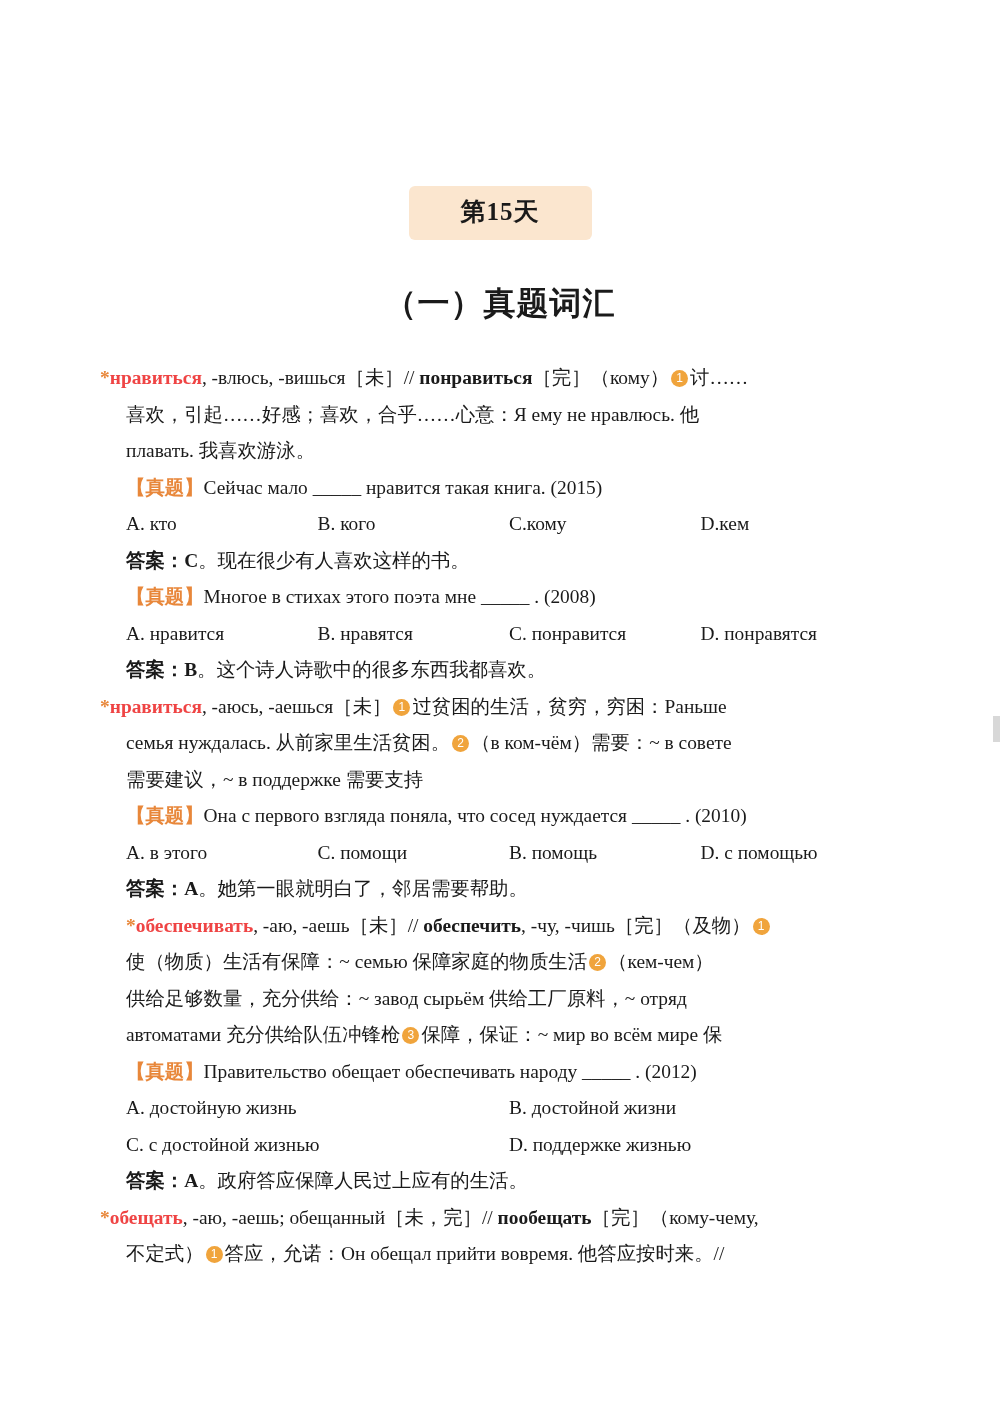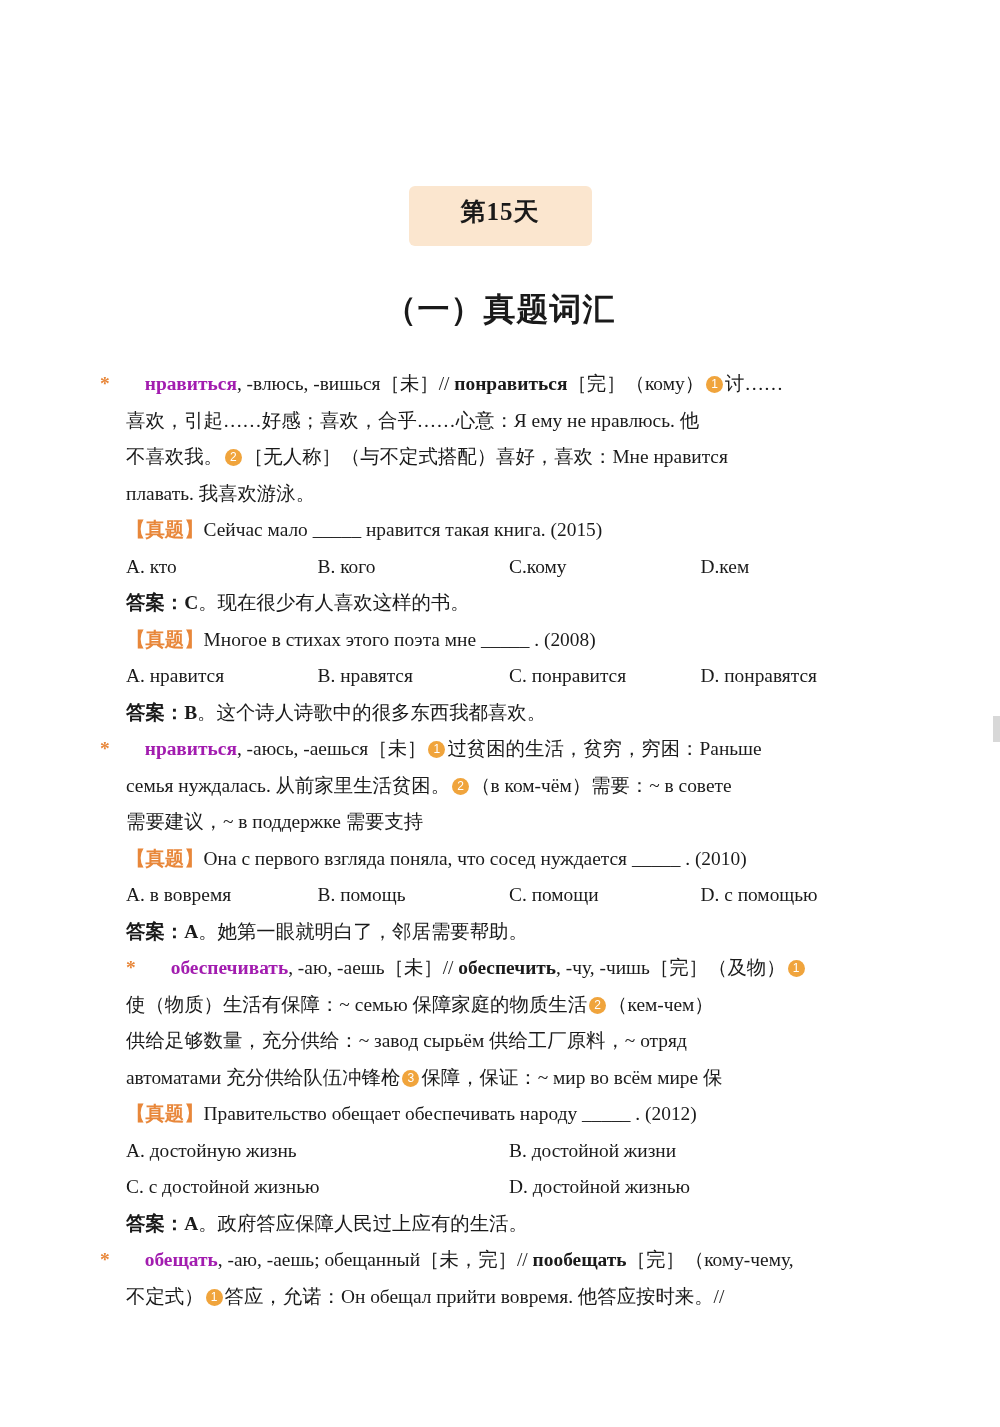--- a/index.html
+++ b/index.html
@@ -27,43 +27,42 @@
     text-align: center;
     margin-top: 186px;
   }
   .day-banner {
     display: inline-block;
     background: #fbe6cf;
     color: #1a1a1a;
     font-weight: bold;
     font-size: 25px;
     letter-spacing: 1px;
-    padding: 9px 52px 18px 52px;
+    padding: 9px 52px 12px 52px;
     border-radius: 6px;
     font-family: "Liberation Serif", serif;
   }
   .section-title {
     text-align: center;
     font-size: 32px;
     font-weight: bold;
     margin-top: 42px;
     letter-spacing: 1px;
   }
   .content {
     margin: 34px 108px 0 100px;
     font-size: 19.4px;
     line-height: 36.5px;
   }
   .entry {
     margin-bottom: 0;
   }
   .hw {
-    color: #a21caf;
+    color: #ef4444;
     font-weight: bold;
-    margin-left: 35px;
   }
   .star {
     color: #e8873a;
     font-weight: bold;
   }
   .bold {
     font-weight: bold;
   }
   p {
     margin: 0;
@@ -126,21 +125,20 @@
     <div class="day-banner">第15天</div>
   </div>
 
   <div class="section-title">（一）真题词汇</div>
 
   <div class="content">
 
     <div class="entry">
       <p class="para"><span class="star">*</span><span class="hw">нравиться</span><span>, -влюсь, -вишься［未］// </span><span class="bold">понравиться</span><span>［完］（кому）</span><span class="num">1</span><span>讨……</span></p>
       <p class="para indent1">喜欢，引起……好感；喜欢，合乎……心意：Я ему не нравлюсь. 他</p>
-      <p class="para indent1"><span>不喜欢我。</span><span class="num">2</span><span>［无人称］（与不定式搭配）喜好，喜欢：Мне нравится</span></p>
       <p class="para indent1">плавать. 我喜欢游泳。</p>
 
       <p class="para indent1"><span class="zhenti-label">【真题】</span><span>Сейчас мало _____ нравится такая книга. (2015)</span></p>
       <div class="opts opt-4">
         <span>A. кто</span>
         <span>B. кого</span>
         <span>C.кому</span>
         <span>D.кем</span>
       </div>
       <p class="para ans"><span class="bold">答案：</span><span class="bold">C</span><span>。现在很少有人喜欢这样的书。</span></p>
@@ -155,42 +153,42 @@
       <p class="para ans"><span class="bold">答案：</span><span class="bold">B</span><span>。这个诗人诗歌中的很多东西我都喜欢。</span></p>
     </div>
 
     <div class="entry">
       <p class="para"><span class="star">*</span><span class="hw">нравиться</span><span>, -аюсь, -аешься［未］</span><span class="num">1</span><span>过贫困的生活，贫穷，穷困：Раньше</span></p>
       <p class="para indent1"><span>семья нуждалась. 从前家里生活贫困。</span><span class="num">2</span><span>（в ком-чём）需要：~ в совете</span></p>
       <p class="para indent1">需要建议，~ в поддержке 需要支持</p>
 
       <p class="para indent1"><span class="zhenti-label">【真题】</span><span>Она с первого взгляда поняла, что сосед нуждается _____ . (2010)</span></p>
       <div class="opts opt-4">
-        <span>A. в вовремя</span>
+        <span>A. в этого</span>
+        <span>C. помощи</span>
         <span>B. помощь</span>
-        <span>C. помощи</span>
         <span>D. с помощью</span>
       </div>
       <p class="para ans"><span class="bold">答案：</span><span class="bold">A</span><span>。她第一眼就明白了，邻居需要帮助。</span></p>
     </div>
 
     <div class="entry">
       <p class="para indent1"><span class="star">*</span><span class="hw">обеспечивать</span><span>, -аю, -аешь［未］// </span><span class="bold">обеспечить</span><span>, -чу, -чишь［完］（及物）</span><span class="num">1</span></p>
       <p class="para indent1"><span>使（物质）生活有保障：~ семью 保障家庭的物质生活</span><span class="num">2</span><span>（кем-чем）</span></p>
       <p class="para indent1">供给足够数量，充分供给：~ завод  сырьём 供给工厂原料，~ отряд</p>
       <p class="para indent1"><span>автоматами 充分供给队伍冲锋枪</span><span class="num">3</span><span>保障，保证：~ мир во всём мире 保</span></p>
 
       <p class="para indent1"><span class="zhenti-label">【真题】</span><span>Правительство обещает обеспечивать народу _____ . (2012)</span></p>
       <div class="opts opt-2">
         <span>A. достойную жизнь</span>
         <span>B. достойной жизни</span>
       </div>
       <div class="opts opt-2">
         <span>C. с достойной жизнью</span>
-        <span>D. достойной жизнью</span>
+        <span>D. поддержке жизнью</span>
       </div>
       <p class="para ans"><span class="bold">答案：</span><span class="bold">A</span><span>。政府答应保障人民过上应有的生活。</span></p>
     </div>
 
     <div class="entry">
       <p class="para"><span class="star">*</span><span class="hw">обещать</span><span>, -аю, -аешь; обещанный［未，完］// </span><span class="bold">пообещать</span><span>［完］（кому-чему,</span></p>
       <p class="para indent1"><span>不定式）</span><span class="num">1</span><span>答应，允诺：Он обещал прийти вовремя. 他答应按时来。//</span></p>
     </div>
 
   </div>

